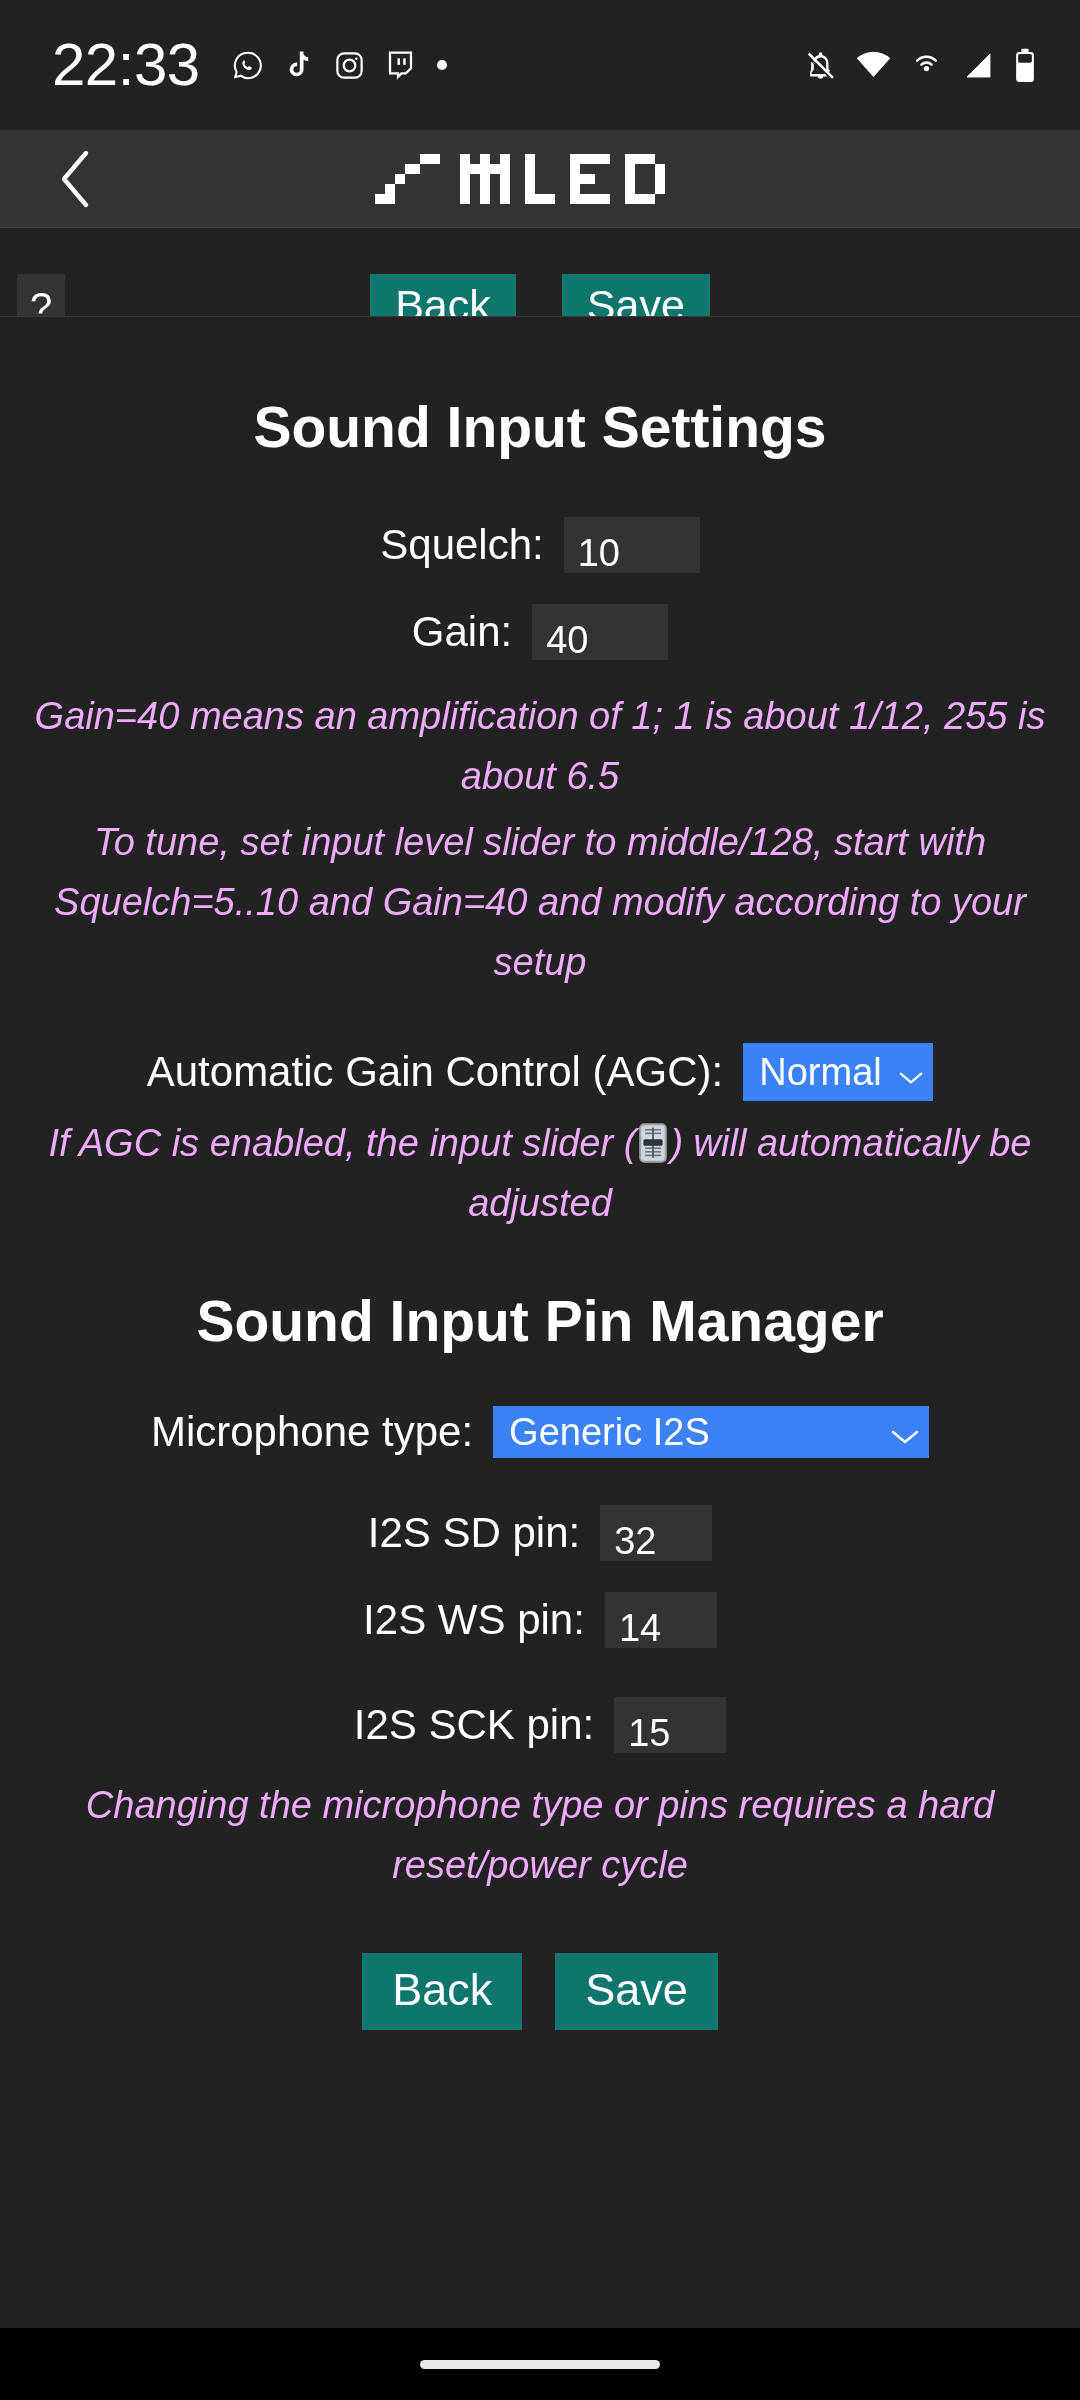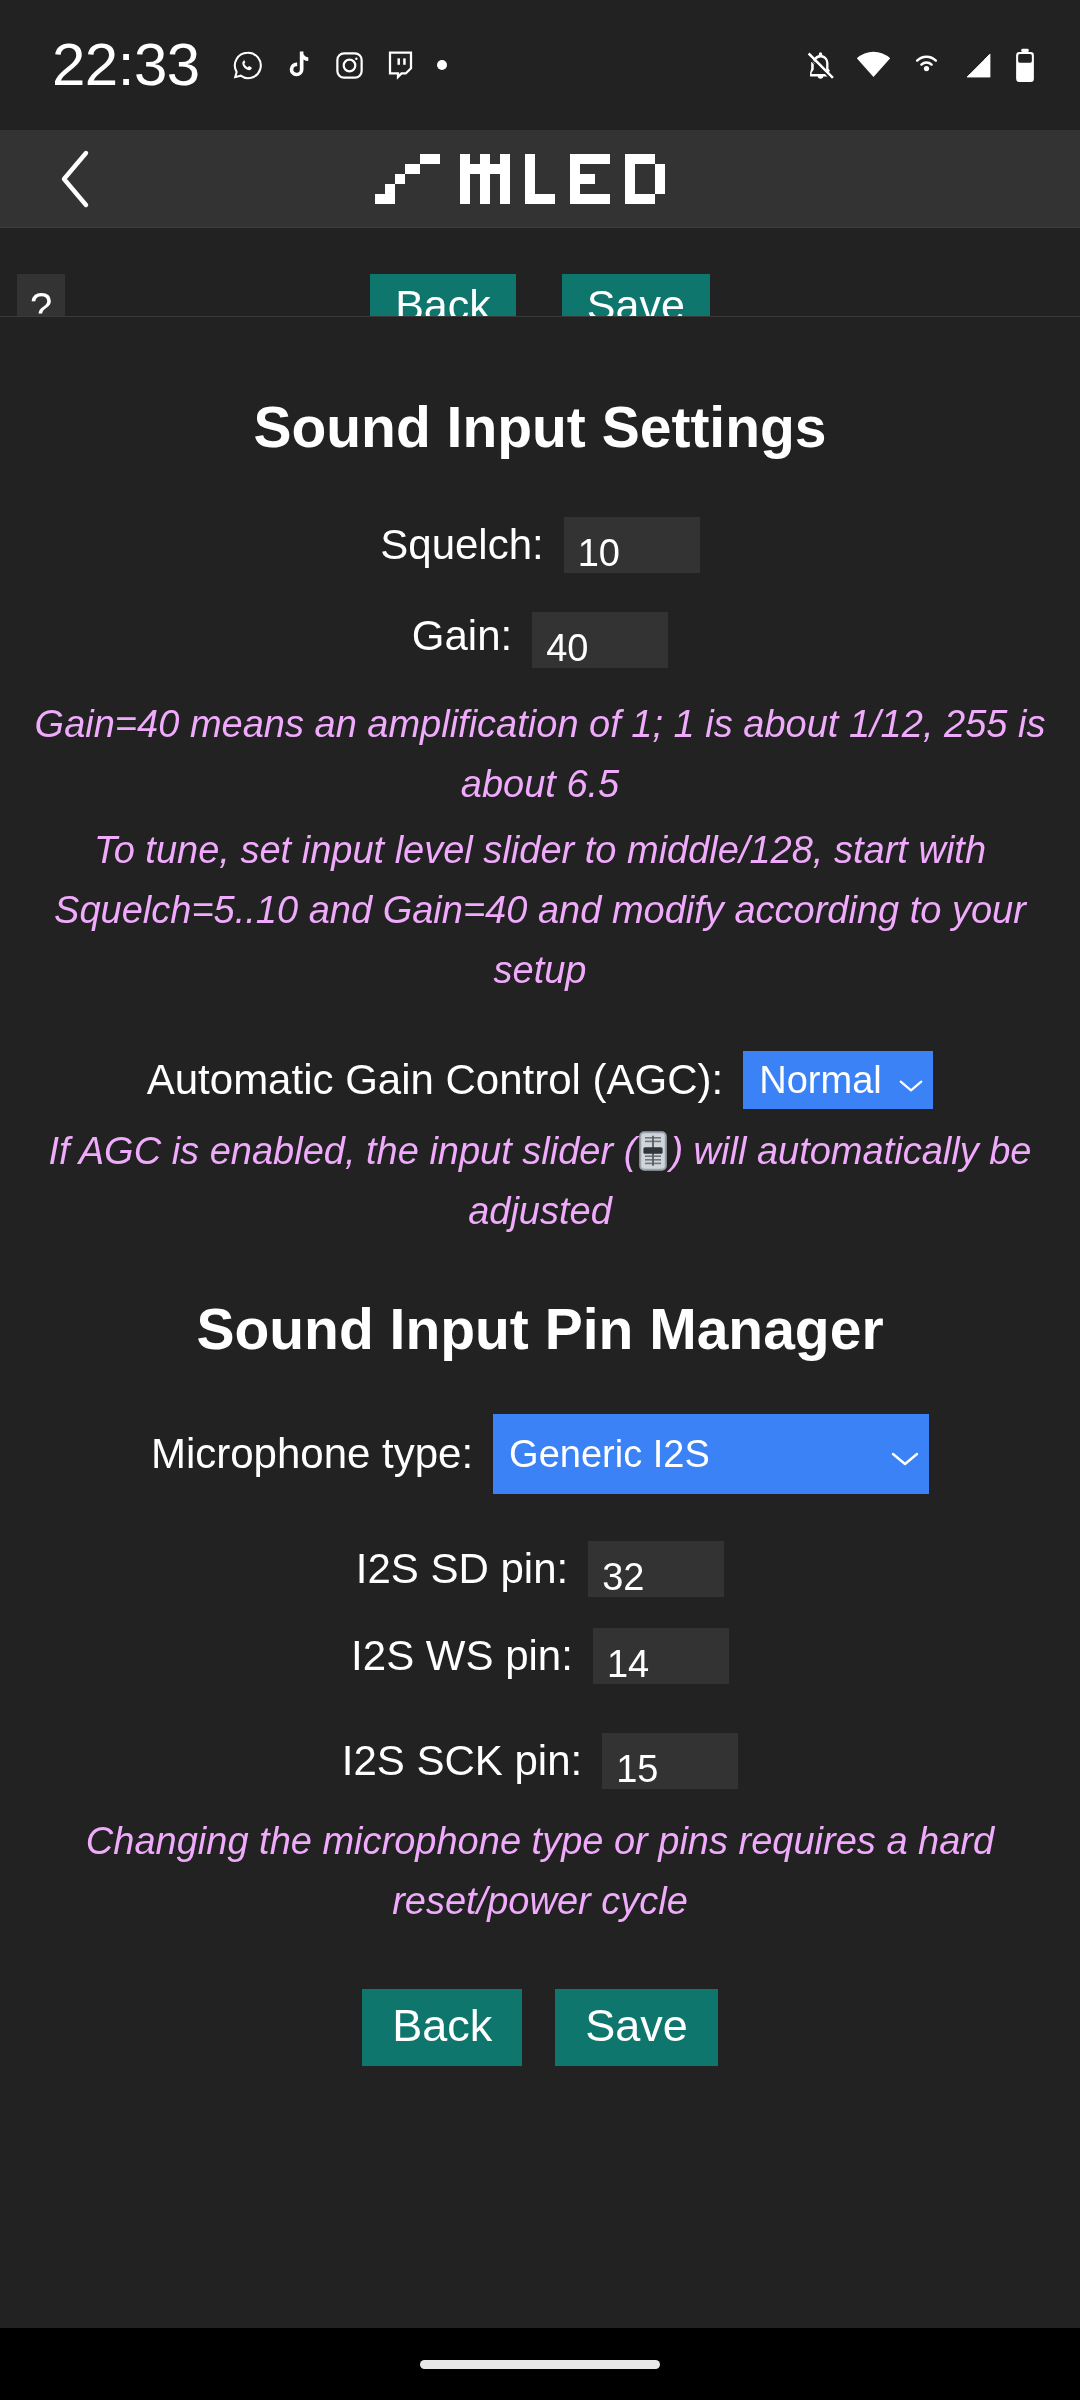--- a/index.html
+++ b/index.html
@@ -171,22 +171,22 @@
     border: none;
     outline: none;
     font-family: "Liberation Sans", sans-serif;
     font-size: 38px;
     height: 56px;
     padding: 16px 10px 0 14px;
     margin-left: 12px;
     border-radius: 0;
   }
   .w-squelch { width: 136px; }
-  .w-gain    { width: 136px; margin-top: 8px; }
-  .w-pin     { width: 136px; }
+  .w-gain    { width: 136px; }
+  .w-pin     { width: 112px; }
 
   .row-squelch { margin-top: 61px; }
   .row-gain    { margin-top: 31px; }
   .row-agc     { margin-top: 51px; }
   .row-mic     { margin-top: 56px; }
   .row-sd      { margin-top: 47px; }
   .row-ws      { margin-top: 31px; }
   .row-sck     { margin-top: 49px; }
 
   .hint {
@@ -213,21 +213,21 @@
     padding: 0 10px 0 16px;
     margin-left: 12px;
     display: inline-flex;
     align-items: center;
     justify-content: space-between;
     cursor: pointer;
     border-radius: 0;
     text-align: left;
   }
   .sel-agc { width: 190px; }
-  .sel-mic { width: 436px; height: 80px; }
+  .sel-mic { width: 436px; height: 52px; }
   .chev {
     margin-left: 10px;
     display: inline-block;
     flex: 0 0 auto;
   }
 
   .slider-emoji {
     display: inline-block;
     width: 28px;
     height: 40px;

